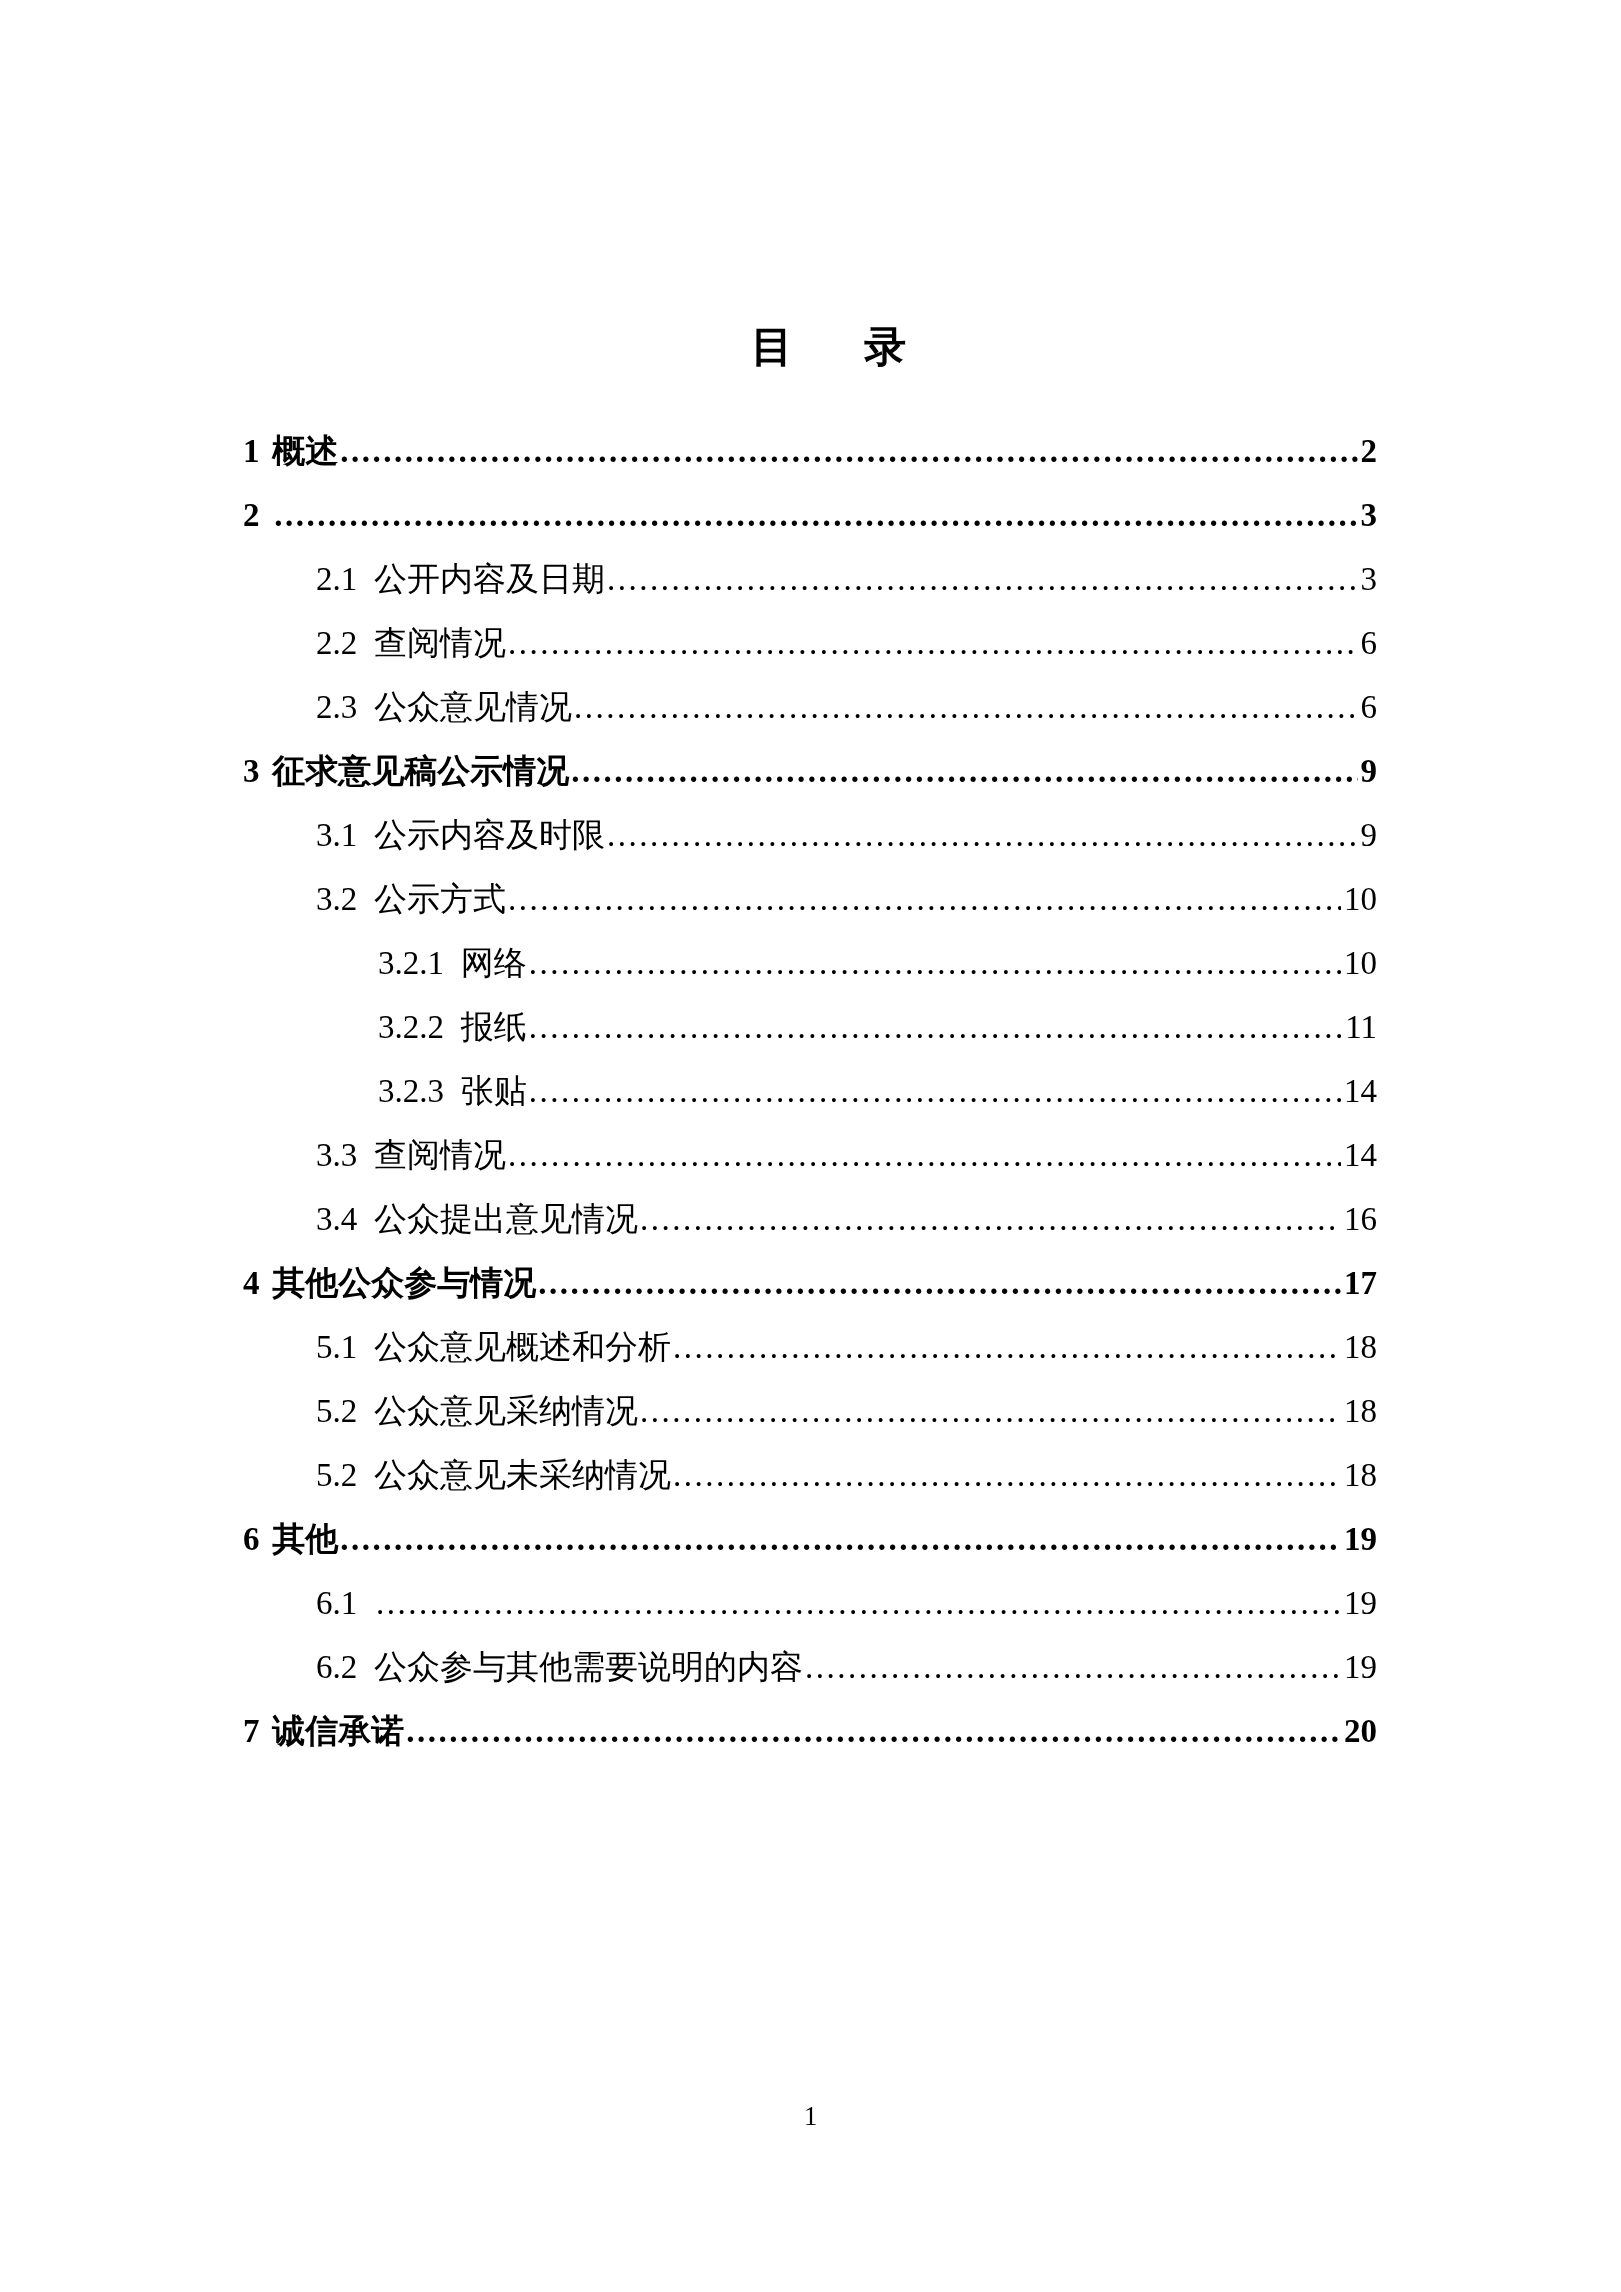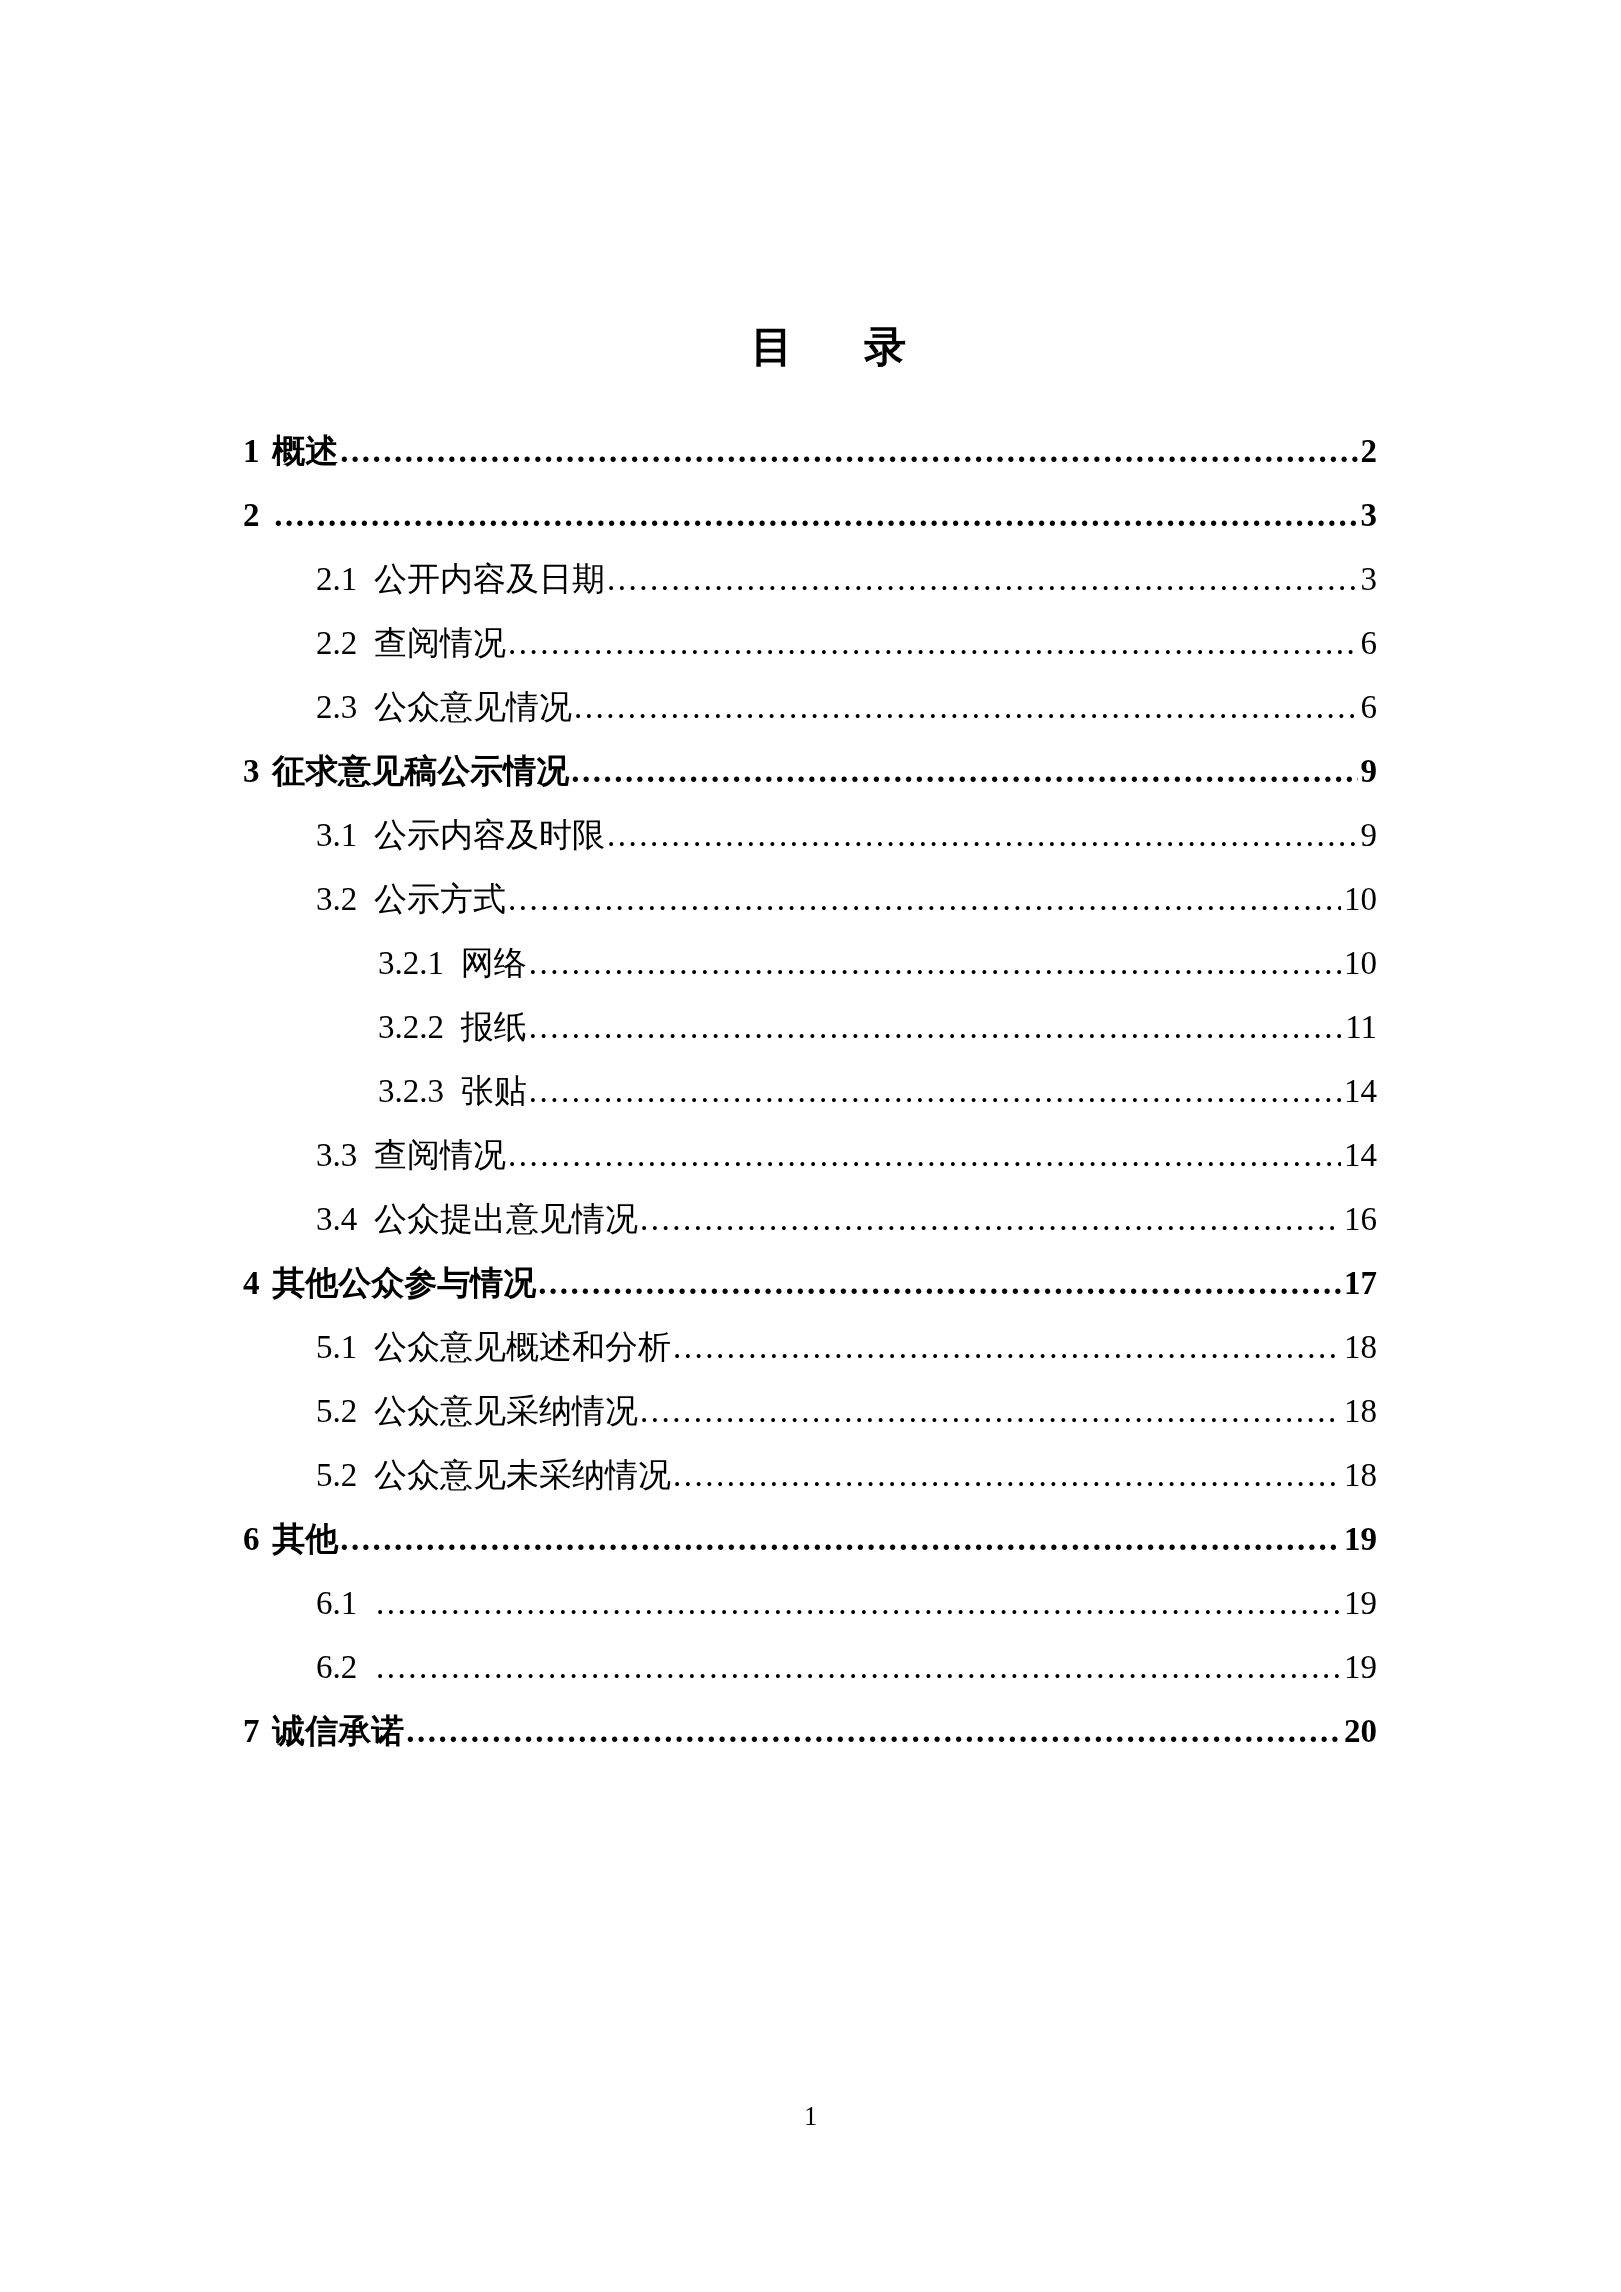--- a/index.html
+++ b/index.html
@@ -195,20 +195,21 @@
   </div>
 
   <div class="toc-row lv2">
     <span class="toc-num">6.1</span>
     <span class="toc-dots">........................................................................................................................................................................................................................</span>
     <span class="toc-page">19</span>
   </div>
 
   <div class="toc-row lv2">
     <span class="toc-num">6.2</span>
+    <span class="toc-label">公众参与其他需要说明的内容</span>
     <span class="toc-dots">........................................................................................................................................................................................................................</span>
     <span class="toc-page">19</span>
   </div>
 
   <div class="toc-row lv1">
     <span class="toc-num">7</span>
     <span class="toc-label">诚信承诺</span>
     <span class="toc-dots">........................................................................................................................................................................................................................</span>
     <span class="toc-page">20</span>
   </div>

